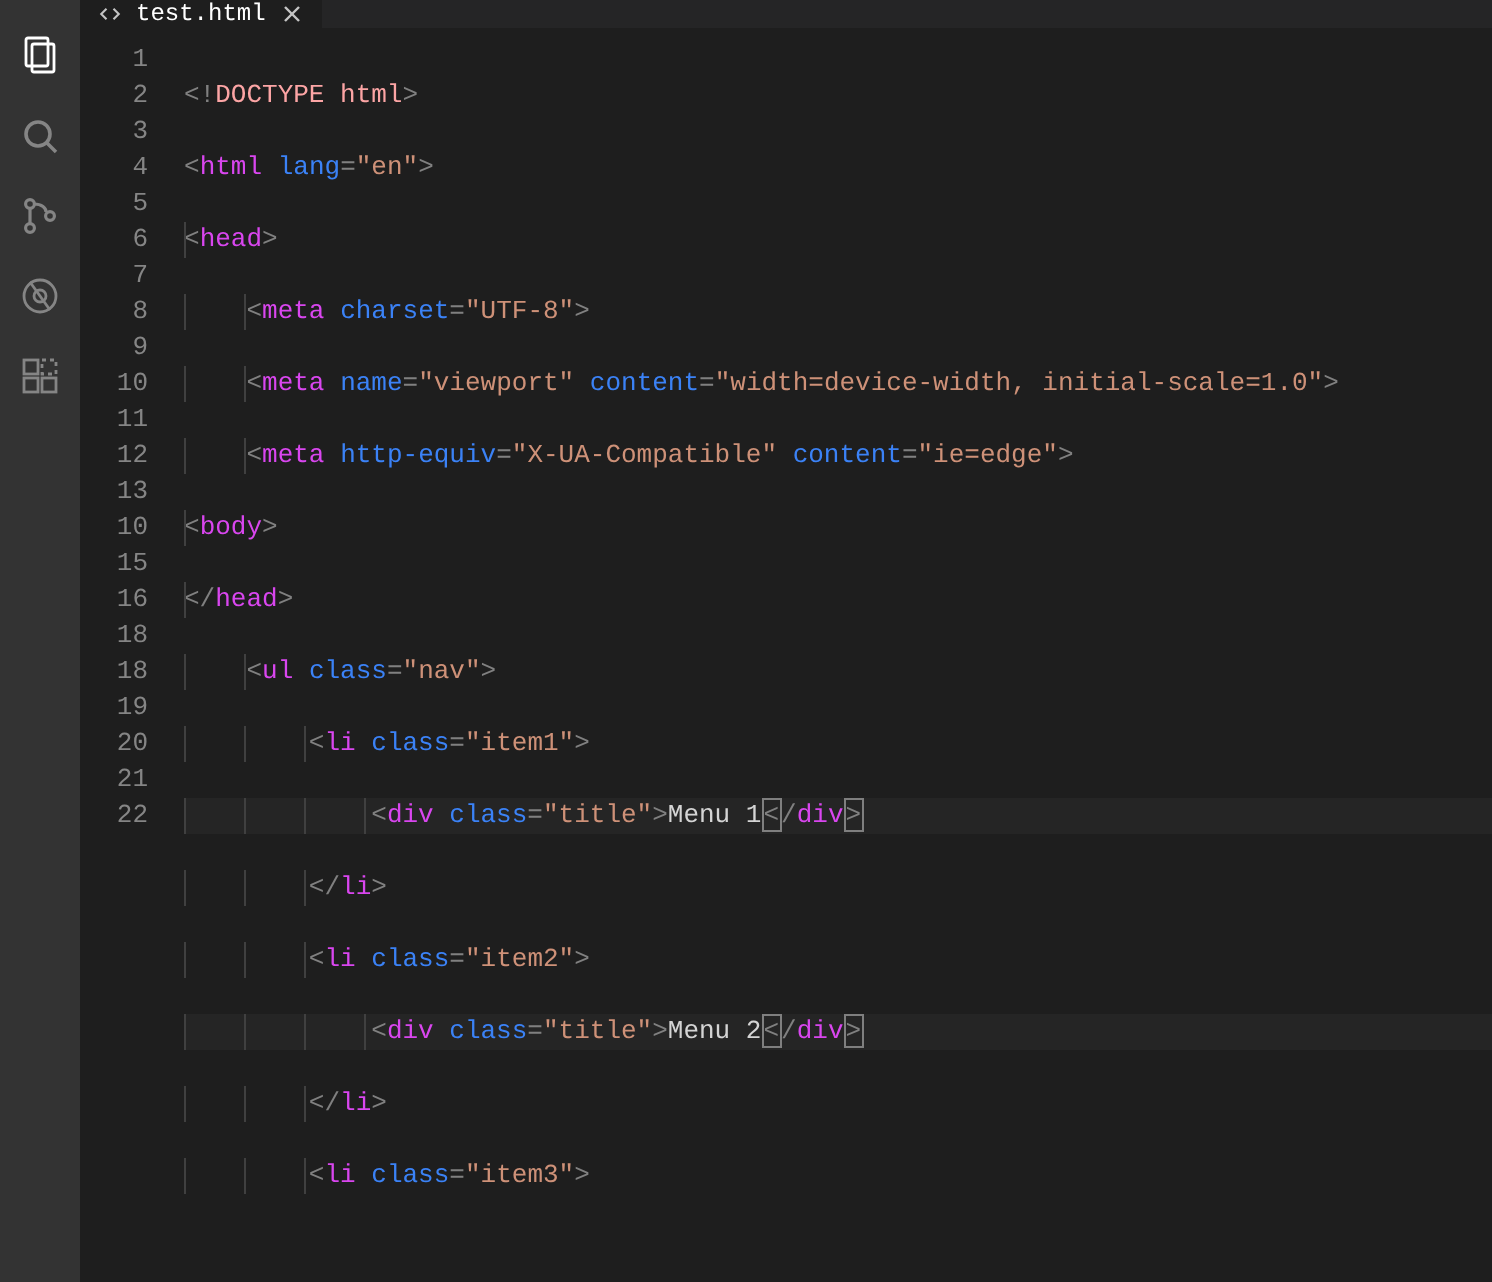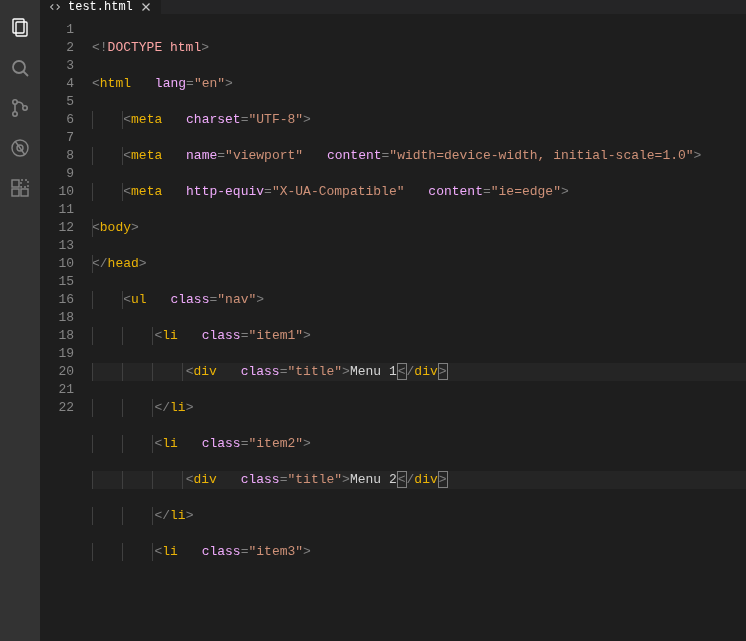--- a/index.html
+++ b/index.html
@@ -84,22 +84,22 @@
     position: relative;
   }
   .line { height: 18px; position: relative; }
   .line.hl { background: rgba(255,255,255,0.03); }
   .indent {
     position: absolute;
     top: 0; bottom: 0;
     border-left: 1px solid #404040;
   }
   .p  { color: #808080; }  
-  .tg { color: #eab308; font-family: Liberation Mono, monospace; }  
-  .at { color: #f0abfc; margin-left: 16px; }  
+  .tg { color: #d946ef; font-family: Liberation Mono, monospace; }  
+  .at { color: #3b82f6; }  
   .st { color: #ce9178; }  
   .dt { color: #fca5a5; }  
   .tx { color: #d4d4d4; }
   .selbox {
     border: 1px solid #7f7f7f;
     padding: 0 0px;
   }
 </style>
 </head>
 <body>
@@ -183,20 +183,21 @@
       <div>18</div>
       <div>18</div>
       <div>19</div>
       <div>20</div>
       <div>21</div>
       <div>22</div>
     </div>
     <div class="code">
 <div class="line"><span class="p">&lt;!</span><span class="dt">DOCTYPE html</span><span class="p">&gt;</span></div>
 <div class="line"><span class="p">&lt;</span><span class="tg">html</span> <span class="at">lang</span><span class="p">=</span><span class="st">"en"</span><span class="p">&gt;</span></div>
+<div class="line"><span class="indent" style="left:0"></span><span class="p">&lt;</span><span class="tg">head</span><span class="p">&gt;</span></div>
 <div class="line"><span class="indent" style="left:0"></span><span class="indent" style="left:30px"></span>    <span class="p">&lt;</span><span class="tg">meta</span> <span class="at">charset</span><span class="p">=</span><span class="st">"UTF-8"</span><span class="p">&gt;</span></div>
 <div class="line"><span class="indent" style="left:0"></span><span class="indent" style="left:30px"></span>    <span class="p">&lt;</span><span class="tg">meta</span> <span class="at">name</span><span class="p">=</span><span class="st">"viewport"</span> <span class="at">content</span><span class="p">=</span><span class="st">"width=device-width, initial-scale=1.0"</span><span class="p">&gt;</span></div>
 <div class="line"><span class="indent" style="left:0"></span><span class="indent" style="left:30px"></span>    <span class="p">&lt;</span><span class="tg">meta</span> <span class="at">http-equiv</span><span class="p">=</span><span class="st">"X-UA-Compatible"</span> <span class="at">content</span><span class="p">=</span><span class="st">"ie=edge"</span><span class="p">&gt;</span></div>
 <div class="line"><span class="indent" style="left:0"></span><span class="p">&lt;</span><span class="tg">body</span><span class="p">&gt;</span></div>
 <div class="line"><span class="indent" style="left:0"></span><span class="p">&lt;/</span><span class="tg">head</span><span class="p">&gt;</span></div>
 <div class="line"><span class="indent" style="left:0"></span><span class="indent" style="left:30px"></span>    <span class="p">&lt;</span><span class="tg">ul</span> <span class="at">class</span><span class="p">=</span><span class="st">"nav"</span><span class="p">&gt;</span></div>
 <div class="line"><span class="indent" style="left:0"></span><span class="indent" style="left:30px"></span><span class="indent" style="left:60px"></span>        <span class="p">&lt;</span><span class="tg">li</span> <span class="at">class</span><span class="p">=</span><span class="st">"item1"</span><span class="p">&gt;</span></div>
 <div class="line hl"><span class="indent" style="left:0"></span><span class="indent" style="left:30px"></span><span class="indent" style="left:60px"></span><span class="indent" style="left:90px"></span>            <span class="p">&lt;</span><span class="tg">div</span> <span class="at">class</span><span class="p">=</span><span class="st">"title"</span><span class="p">&gt;</span><span class="tx">Menu 1</span><span class="p selbox">&lt;</span><span class="p">/</span><span class="tg">div</span><span class="p selbox">&gt;</span></div>
 <div class="line"><span class="indent" style="left:0"></span><span class="indent" style="left:30px"></span><span class="indent" style="left:60px"></span>        <span class="p">&lt;/</span><span class="tg">li</span><span class="p">&gt;</span></div>
 <div class="line"><span class="indent" style="left:0"></span><span class="indent" style="left:30px"></span><span class="indent" style="left:60px"></span>        <span class="p">&lt;</span><span class="tg">li</span> <span class="at">class</span><span class="p">=</span><span class="st">"item2"</span><span class="p">&gt;</span></div>

